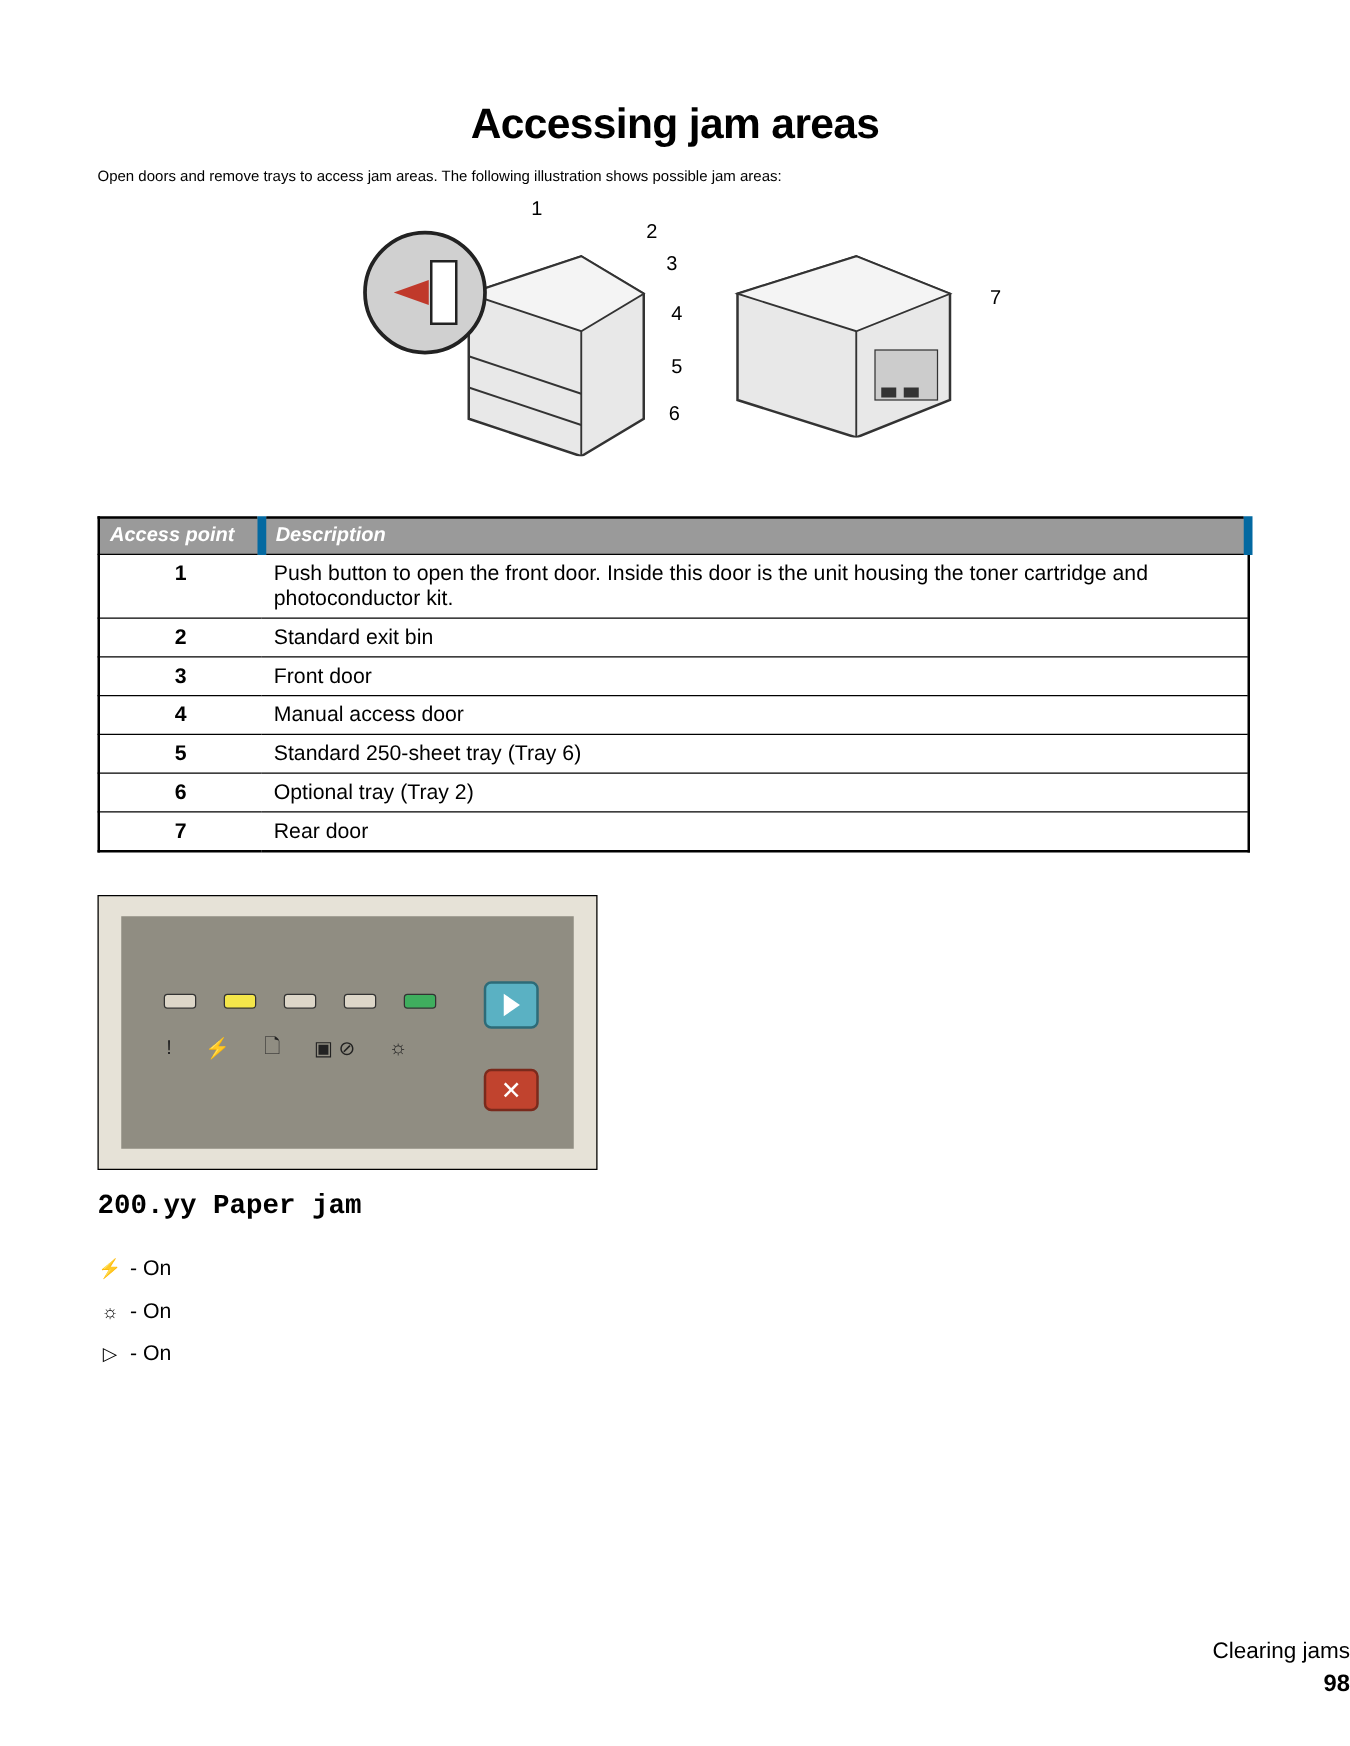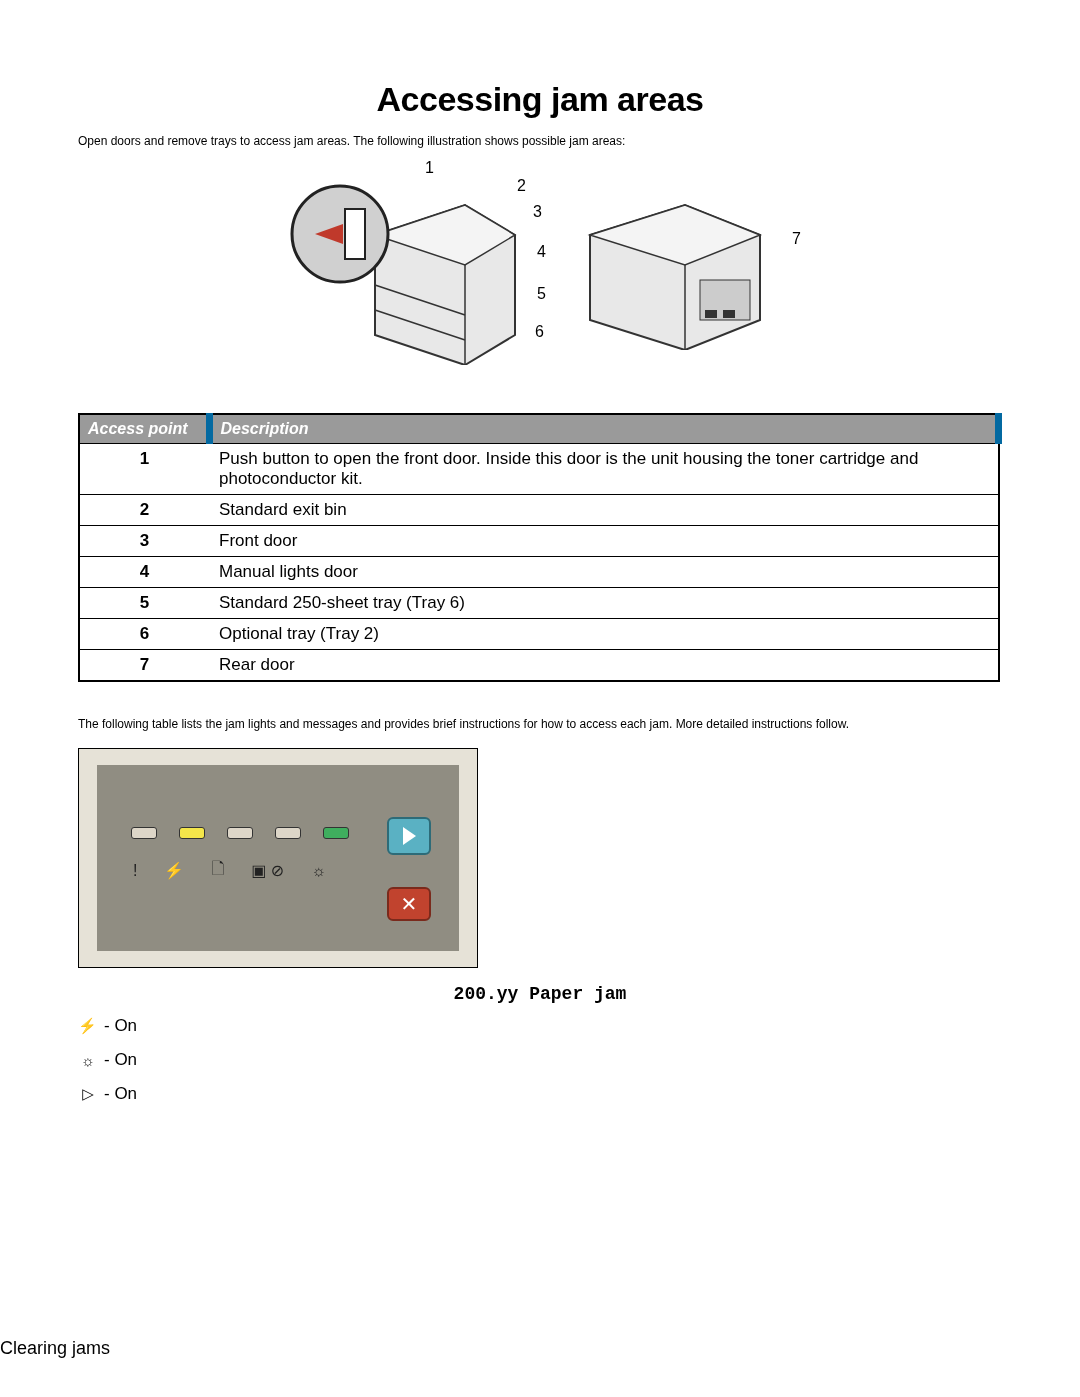--- a/index.html
+++ b/index.html
@@ -137,36 +137,35 @@
     background: #c1432e;
     border: 2px solid #7a2a1c;
     border-radius: 6px;
     color: #fff;
     display:flex;align-items:center;justify-content:center;
     font-size: 20px;
   }
   .jam-code {
     font-family: "Courier New", monospace;
     font-weight: 700;
-    font-size: 18px;
-    margin-bottom: 12px;
-    text-align: center;
+    font-size: 22px;
+    margin-bottom: 28px;
   }
   .status-line {
     font-size: 17px;
     margin-bottom: 14px;
     display: flex;
     align-items: center;
     gap: 6px;
   }
   .mini-icon { font-size: 15px; display:inline-block; width:20px; text-align:center;}
   .footer {
     position: absolute;
     left: 0; right: 0; bottom: 38px;
-    text-align: left;
+    text-align: right;
   }
   .footer-label { font-size: 18px; }
   .footer-page  { font-size: 19px; font-weight: 700; margin-top: 6px; }
   .sec2 { margin-top: 6px; }
 </style>
 </head>
 <body>
 
 <h1>Accessing jam areas</h1>
 <p class="body-text">Open doors and remove trays to access jam areas. The following illustration shows possible jam areas:</p>
@@ -223,39 +222,38 @@
     <tr>
         <td class="num">2</td>
         <td>Standard exit bin</td>
       </tr>
     <tr>
         <td class="num">3</td>
         <td>Front door</td>
       </tr>
     <tr>
         <td class="num">4</td>
-        <td>Manual lights door</td>
+        <td>Manual access door</td>
       </tr>
     <tr>
         <td class="num">5</td>
         <td>Standard 250-sheet tray (Tray 6)</td>
       </tr>
     <tr>
         <td class="num">6</td>
         <td>Optional tray (Tray 2)</td>
       </tr>
     <tr>
         <td class="num">7</td>
         <td>Rear door</td>
       </tr>
   </tbody>
 </table>
 
 <div class="sec2">
-  <p class="body-text">The following table lists the jam lights and messages and provides brief instructions for how to access each jam. More detailed instructions follow.</p>
 
   <div class="panel-box">
     <div class="panel-inner">
       <div class="led-row">
         <span class="led"></span>
         <span class="led yellow"></span>
         <span class="led"></span>
         <span class="led"></span>
         <span class="led green"></span>
       </div>
@@ -281,13 +279,14 @@
     <span> - On</span>
   </div>
   <div class="status-line">
     <span class="mini-icon">▷</span>
     <span> - On</span>
   </div>
 </div>
 
 <div class="footer">
   <div class="footer-label">Clearing jams</div>
+  <div class="footer-page">98</div>
 </div>
 
 </body></html>

